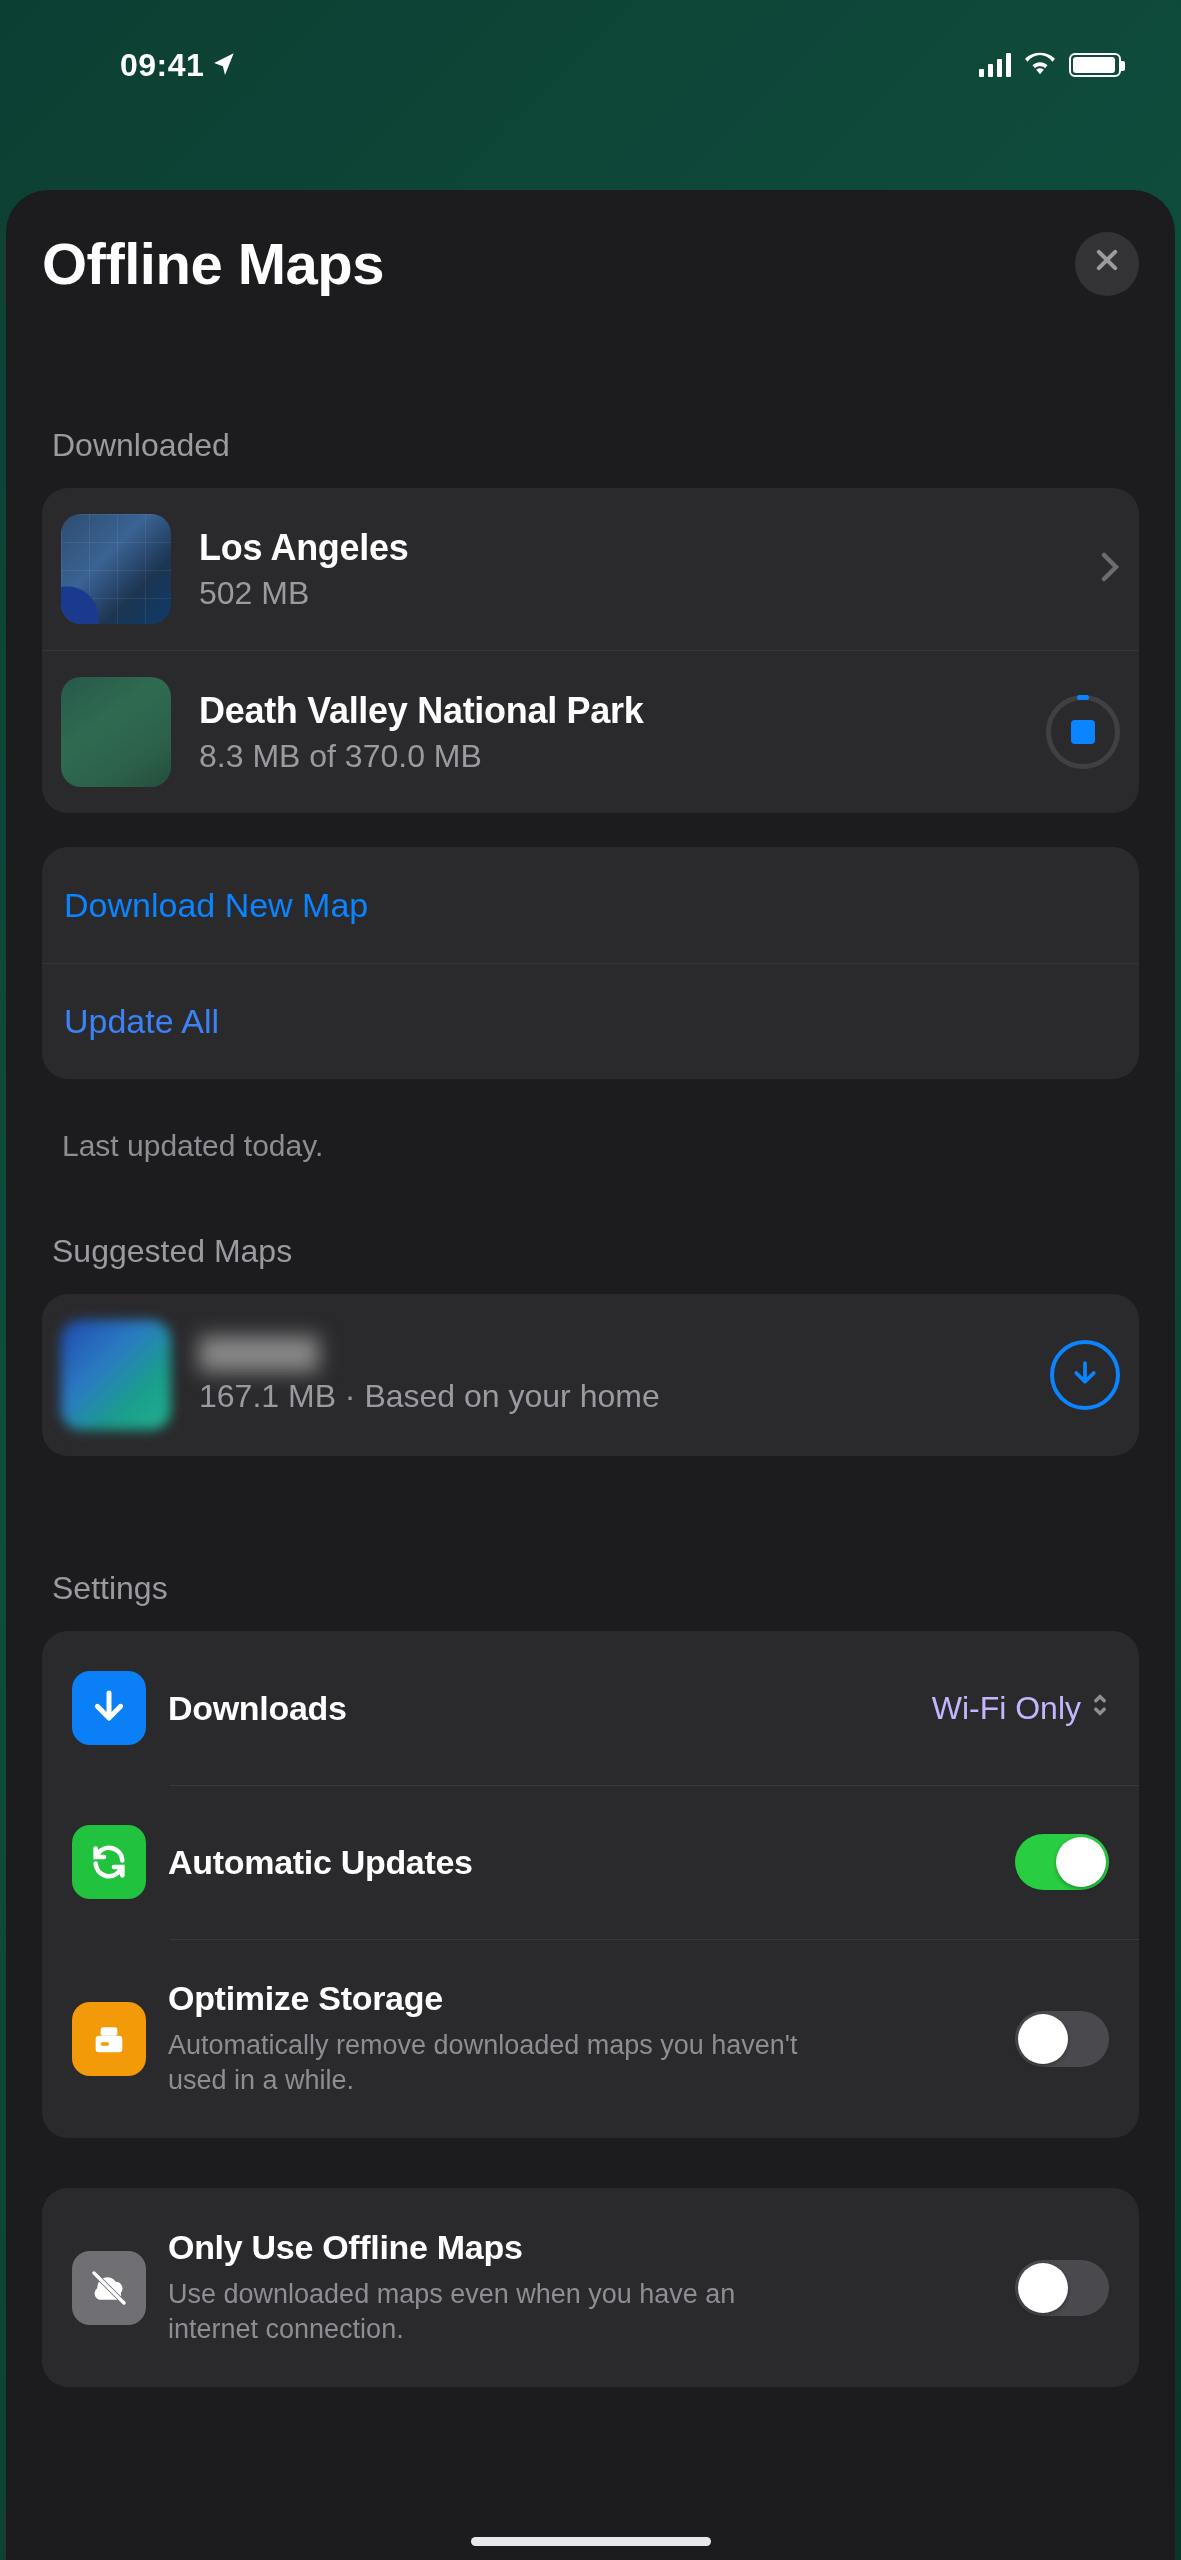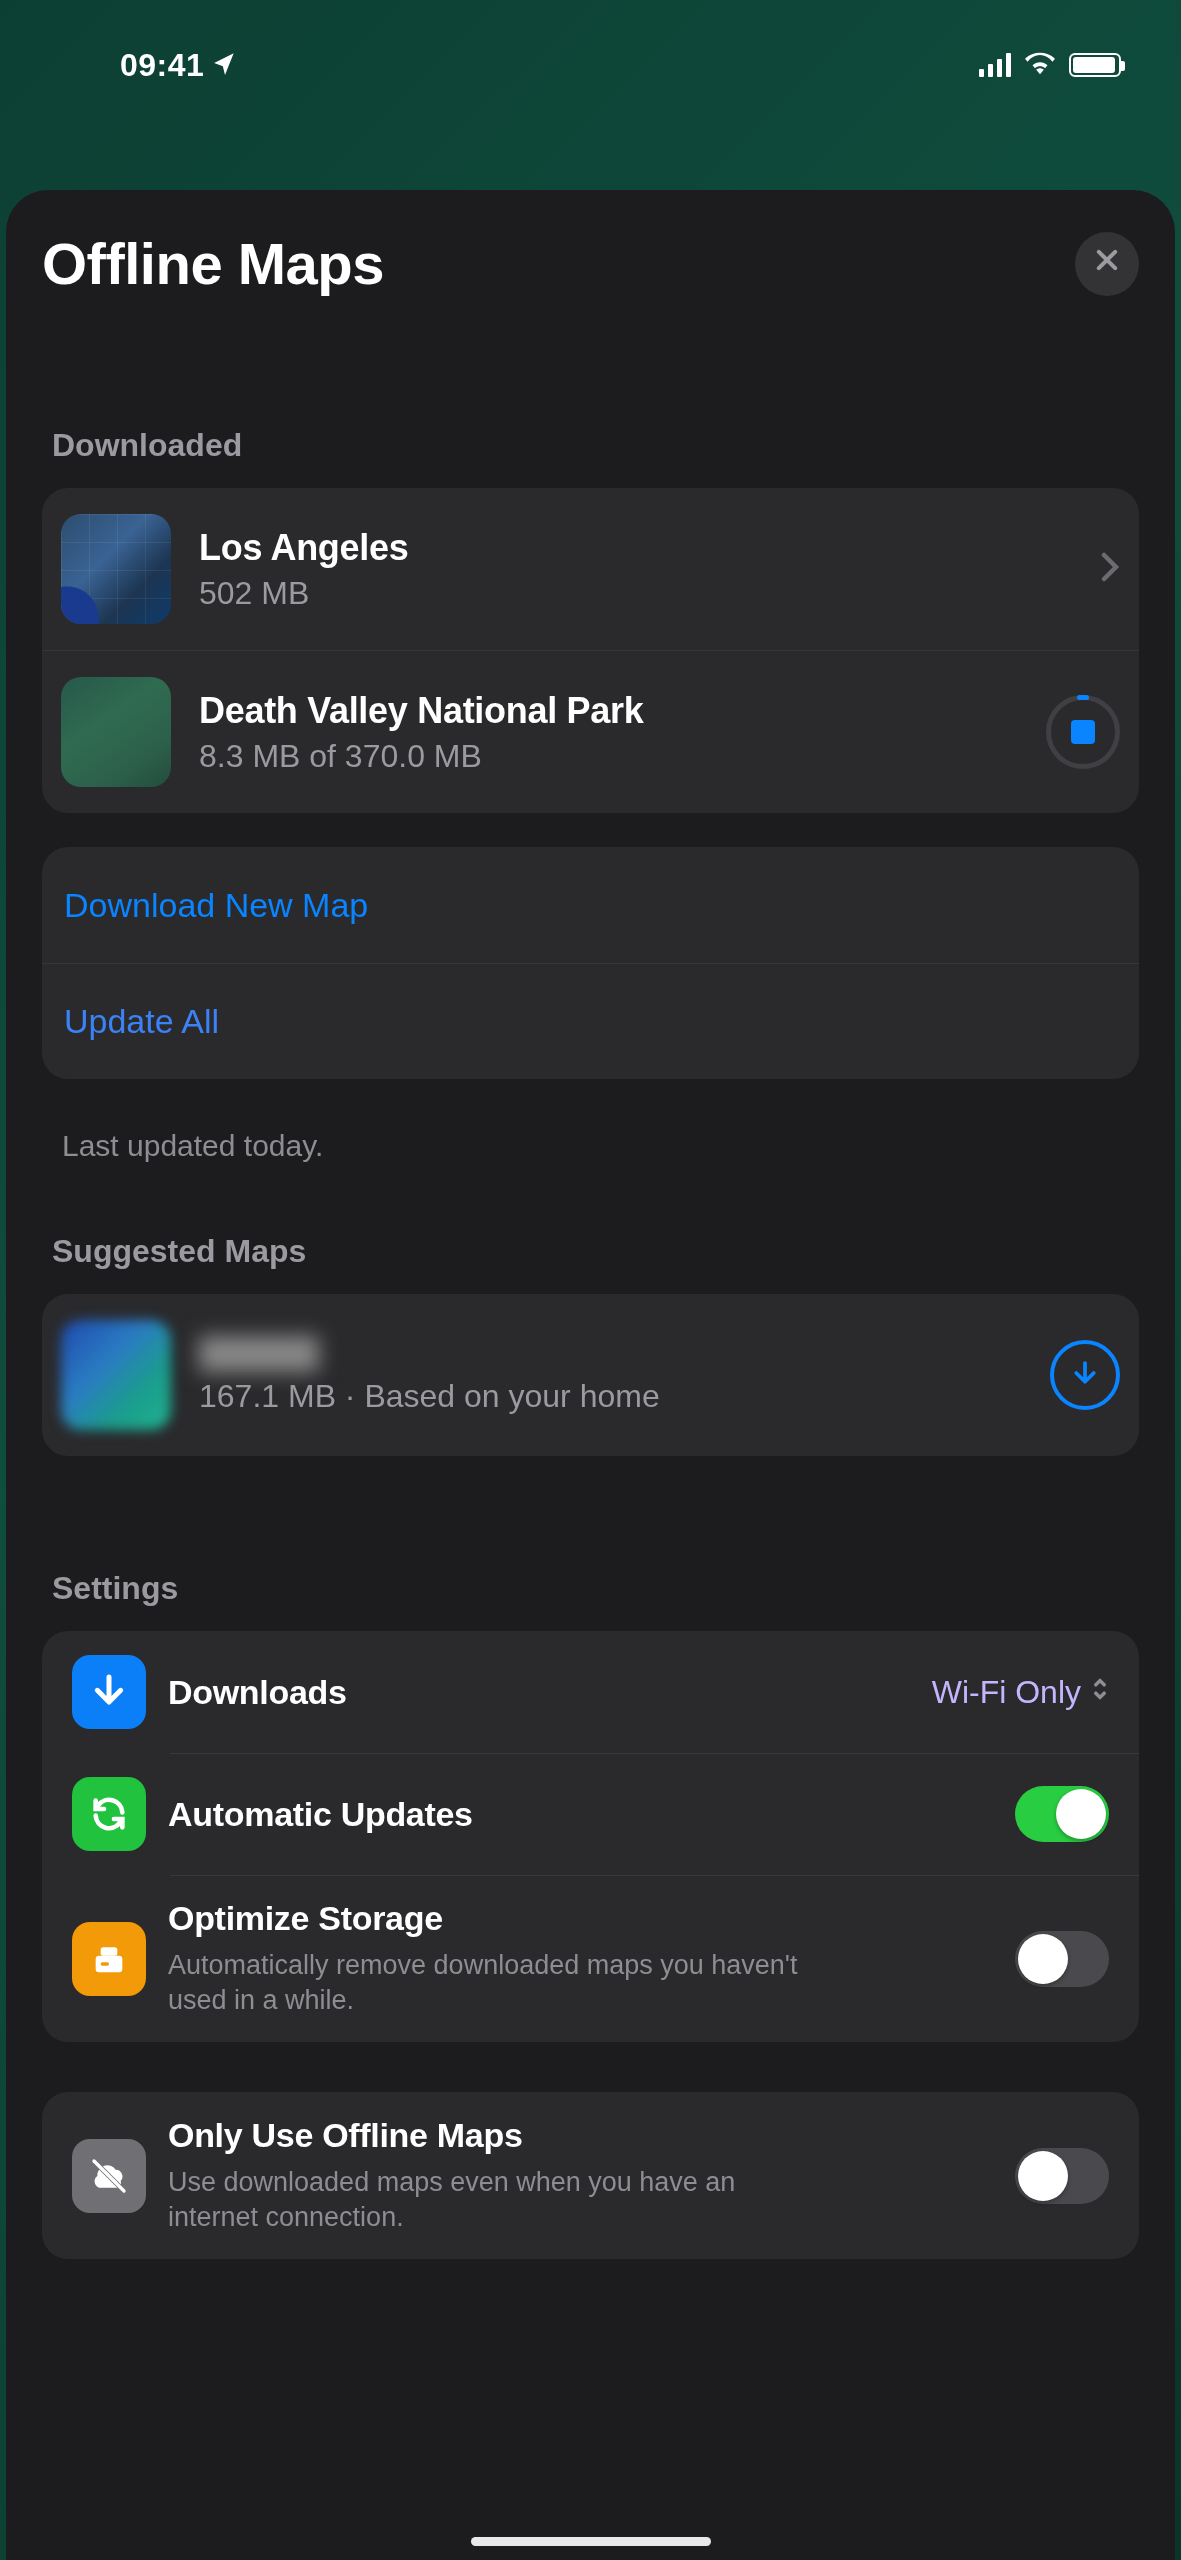--- a/index.html
+++ b/index.html
@@ -59,21 +59,21 @@
     margin-bottom: 130px;
   }
   .sheet-title { font-size: 58px; font-weight: 800; letter-spacing: -0.5px; }
   .close-btn {
     width: 64px; height: 64px; border-radius: 50%;
     background: #333336; display:flex; align-items:center; justify-content:center;
     color:#9b9ba0; font-size: 32px; font-weight: 600; cursor:pointer;
   }
 
   .section-header {
-    font-size: 32px; color:#9a9aa0; font-weight: 700; margin-bottom: 24px;
+    font-size: 32px; color:#9a9aa0; font-weight: 400; margin-bottom: 24px;
     padding-left: 10px;
   }
 
   .group {
     background: #2a2a2d;
     border-radius: 26px;
     margin-bottom: 34px;
     overflow: hidden;
   }
   .row {
@@ -175,21 +175,21 @@
   }
   .toggle.on { background:#28cd41; }
   .toggle .knob {
     position:absolute; top:3px; width:50px; height:50px; border-radius:50%; background:#fff;
     box-shadow: 0 2px 4px rgba(0,0,0,0.3);
   }
   .toggle.on .knob { right:3px; }
   .toggle.off .knob { left:3px; }
 
   .group.settings-group { margin-bottom: 50px; }
-  .group.settings-group .row { padding: 24px 30px; gap: 22px; min-height: 120px; }
+  .group.settings-group .row { padding: 40px 30px; gap: 22px; min-height: 120px; }
   .group.settings-group .row + .row {
     border-top: none;
     position:relative;
   }
   .group.settings-group .row + .row::before {
     content:""; position:absolute; left:128px; right:0; top:0; height:1px; background:rgba(255,255,255,0.07);
   }
 
   .home-indicator {
     position:absolute; left:50%; transform:translateX(-50%);

